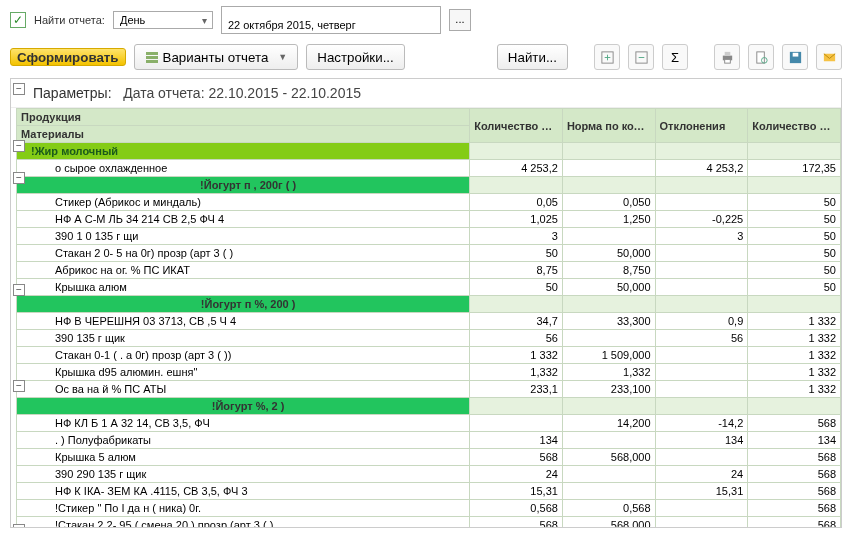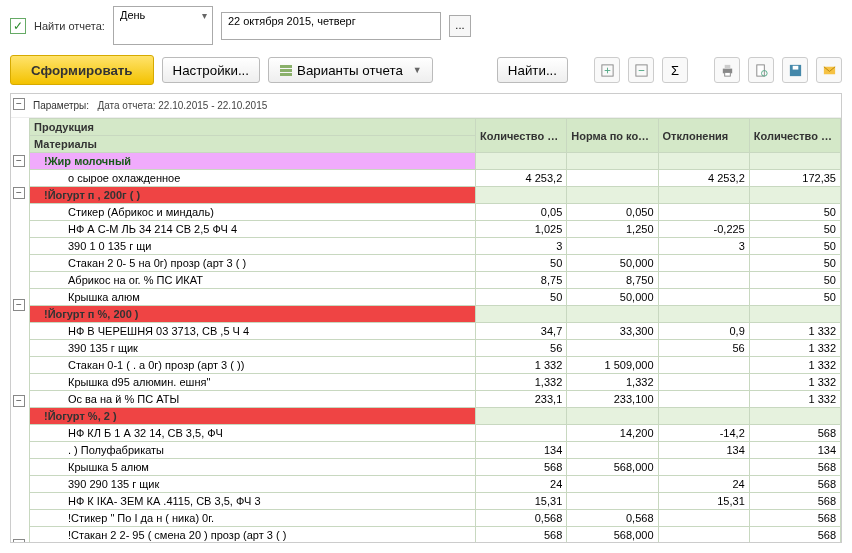--- a/index.html
+++ b/index.html
@@ -1,42 +1,42 @@
 <!DOCTYPE html>
 <html><head>
 <meta charset="utf-8">
 <style>
 * { box-sizing: border-box; margin: 0; padding: 0; }
 body { font-family: Arial, sans-serif; font-size: 11px; background: #fff; width: 852px; }
 
 .topbar { display: flex; align-items: center; gap: 8px; padding: 6px 10px; }
 .checkbox { width: 16px; height: 16px; border: 1px solid #6a6; display: inline-flex; align-items: center; justify-content: center; color: #2a8a2a; font-size: 12px; }
 .label { color: #333; }
-.select { height: 39px; border: 1px solid #aaa; background: #fff; padding: 2px 20px 2px 6px; position: relative; min-width: 100px; }
+.select { height: 18px; border: 1px solid #aaa; background: #fff; padding: 2px 20px 2px 6px; position: relative; min-width: 100px; }
 .select::after { content: "▾"; position: absolute; right: 5px; top: 3px; color: #666; font-size: 10px; }
-.datefield { height: 28px; border: 1px solid #aaa; padding: 2px 6px; min-width: 220px; display: inline-block; }
+.datefield { height: 28px; border: 1px solid #aaa; padding: 12px 6px; min-width: 220px; display: inline-block; }
 .dotbtn { width: 22px; height: 22px; border: 1px solid #aaa; background: #f7f7f7; text-align: center; line-height: 18px; }
 
 .toolbar { display: flex; align-items: center; gap: 8px; padding: 4px 10px 8px; }
 .btn { height: 26px; border: 1px solid #bbb; background: linear-gradient(#fff,#eee); padding: 0 10px; display: inline-flex; align-items: center; gap: 4px; border-radius: 3px; cursor: pointer; }
-.btn-primary { background: linear-gradient(#ffe36b,#f3c200); border-color: #d6aa00; font-weight: bold; color: #333; height: 30px; padding: 0 20px; }
+.btn-primary { background: linear-gradient(#ffe36b,#f3c200); border-color: #d6aa00; font-weight: bold; color: #333; height: 18px; padding: 0 6px; }
 .spacer { flex: 1; }
 .iconbtn { width: 26px; height: 26px; border: 1px solid #ccc; background: #f9f9f9; border-radius: 3px; display: inline-flex; align-items: center; justify-content: center; font-size: 13px; cursor: pointer; }
 .iconbtn svg { width: 15px; height: 15px; }
 
 .report-area { border: 1px solid #ccc; margin: 0 10px 10px; height: 450px; overflow: auto; position: relative; }
-.params { padding: 6px 22px; font-size: 10px; color: #444; border-bottom: 1px solid #eee; }
+.params { padding: 6px 22px; font-size: 14px; color: #444; border-bottom: 1px solid #eee; }
 .params .plabel { color: #333; }
 
 table { border-collapse: collapse; width: 100%; table-layout: fixed; }
 th, td { border: 1px solid #c8d8c0; padding: 2px 4px; font-size: 11px; overflow: hidden; white-space: nowrap; text-overflow: ellipsis; }
 th { background: #d4e8c8; text-align: left; font-weight: bold; color: #333; }
 .num { text-align: right; }
-.group { background: #f0abfc; font-weight: bold; color: #1a5a1a; }
-.group2 { background: #ef4444; font-weight: bold; color: #333; }
+.group { background: #84cc16; font-weight: bold; color: #1a5a1a; }
+.group2 { background: #22c55e; font-weight: bold; color: #333; text-align: center; }
 .grouptot { background: #e6f2de; font-weight: bold; }
 .indent2 { padding-left: 38px; }
 .indent0 { padding-left: 14px; }
 .toggle { position: absolute; left: 2px; width: 12px; height: 12px; border: 1px solid #888; background: #fff; font-size: 10px; line-height: 10px; text-align: center; cursor: pointer; color: #444; }
 
 .col-prod { width: 440px; }
 .col-n { width: 90px; }
 </style>
 </head>
 <body>
@@ -44,30 +44,30 @@
 <div class="topbar">
   <span class="checkbox">✓</span>
   <span class="label">Найти отчета:</span>
   <span class="select"><span>День</span></span>
   <span class="datefield"><span>22 октября 2015, четверг</span></span>
   <span class="dotbtn">...</span>
 </div>
 
 <div class="toolbar">
   <button class="btn btn-primary">Сформировать</button>
-  <button class="btn">Настройки...</button>
   <button class="btn">
     <svg width="14" height="14" viewBox="0 0 14 14">
         <rect x="1" y="2" width="12" height="3" fill="#8ab06a"></rect>
         <rect x="1" y="6" width="12" height="3" fill="#8ab06a"></rect>
         <rect x="1" y="10" width="12" height="3" fill="#8ab06a"></rect>
       </svg>
     <span>Варианты отчета</span>
     <span style="font-size:9px;color:#666;margin-left:6px">▼</span>
   </button>
+  <button class="btn">Настройки...</button>
   <span class="spacer"></span>
   <button class="btn">Найти...</button>
   <span style="width:10px"></span>
   <span class="iconbtn">
       <svg viewBox="0 0 16 16">
         <rect x="2" y="2" width="12" height="12" fill="none" stroke="#888"></rect>
         <path d="M5 8h6M8 5v6" stroke="#5a8"></path>
       </svg>
     </span>
   <span class="iconbtn">
@@ -105,21 +105,21 @@
     </span>
 </div>
 
 <div class="report-area">
   <span class="toggle" style="top:4px">−</span>
   <div class="params">
     <span class="plabel">Параметры:</span>&nbsp;&nbsp;
     <span>Дата отчета: 22.10.2015 - 22.10.2015</span>
   </div>
 
-  <div style="position:relative; margin-left:18px;">
+  <div style="position:relative; margin-left:5px;">
     <table>
       <colgroup>
         <col class="col-prod">
           <col class="col-n">
           <col class="col-n">
           <col class="col-n">
           <col class="col-n">
       </colgroup>
       <thead>
         <tr>

